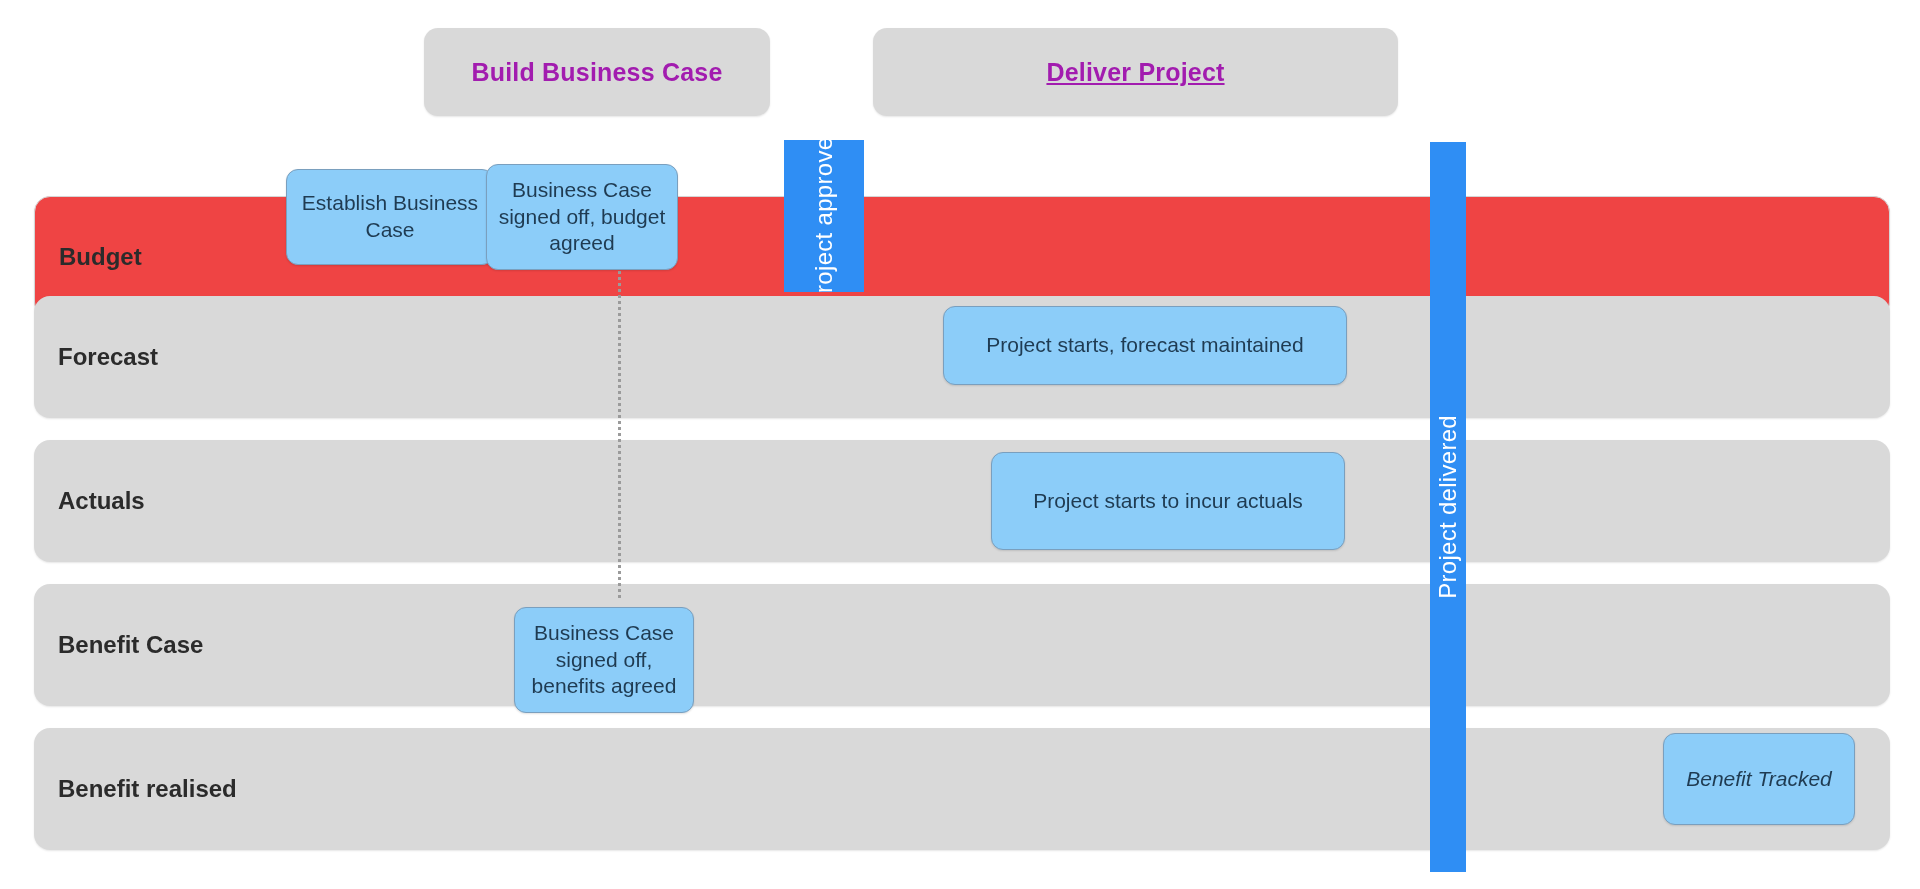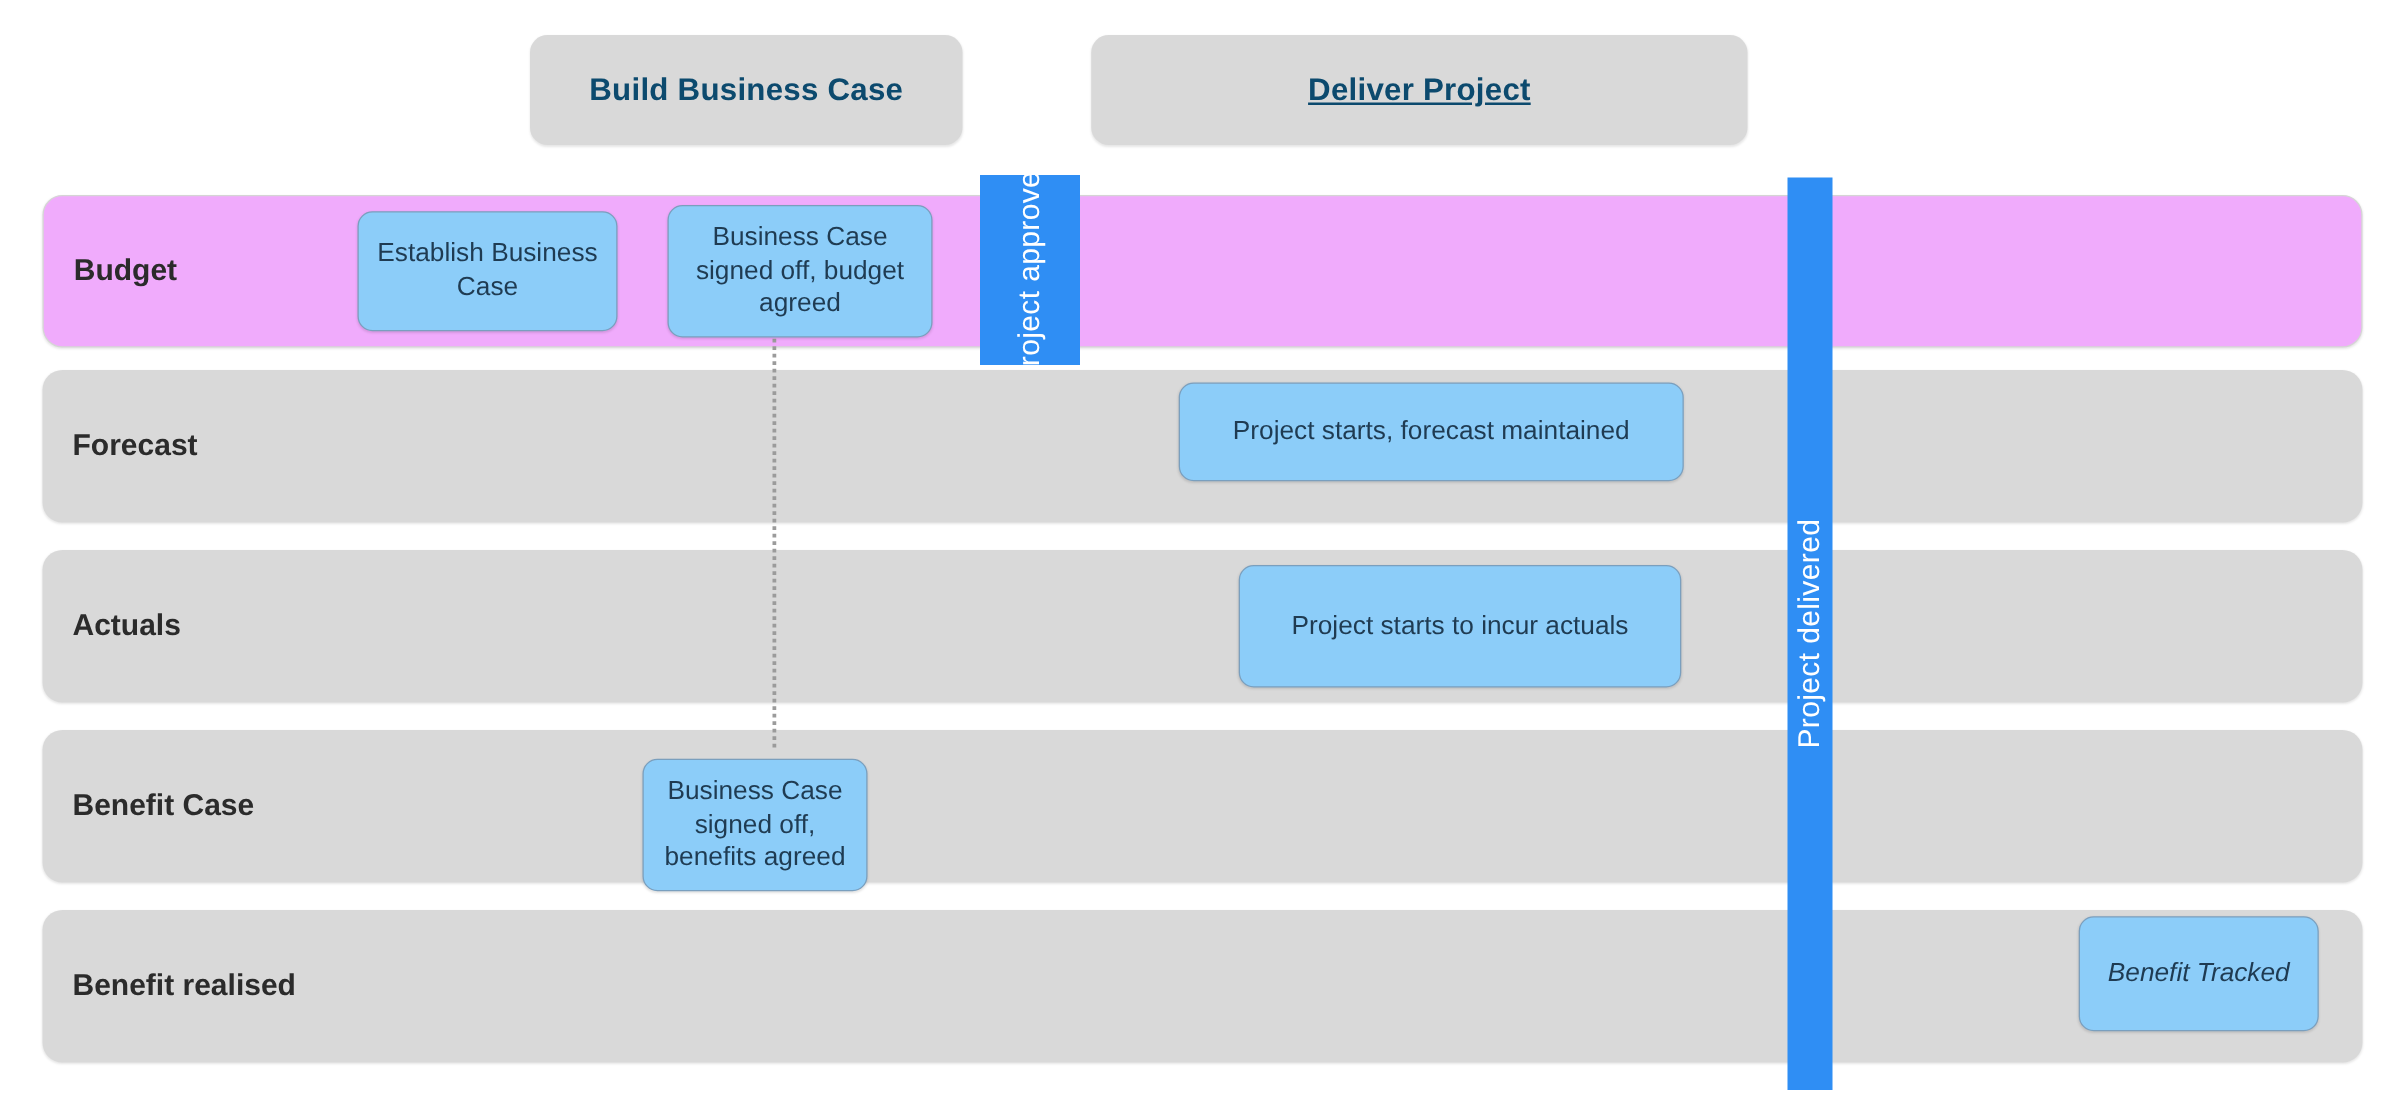--- a/index.html
+++ b/index.html
@@ -23,39 +23,40 @@
   }
 
   
   .phase-pill {
     position: absolute;
     background: #d9d9d9;
     border-radius: 14px;
     display: flex;
     align-items: center;
     justify-content: center;
-    color: #0c4a6e;
+    color: #a21caf;
     font-weight: bold;
     font-size: 25px;
     letter-spacing: 0.2px;
     box-shadow: 0 1px 2px rgba(0,0,0,0.10);
   }
 
   
   .lane {
     position: absolute;
     left: 34px;
     width: 1856px;
     border-radius: 16px;
     box-shadow: 0 1px 2px rgba(0,0,0,0.10);
   }
   .lane.lane-light {
-    background: #f0abfc;
+    background: #ef4444;
     border: 1px solid #d5d5d5;
     box-sizing: border-box;
+    margin-top: 40px;
   }
   .lane.lane-dark {
     background: #d9d9d9;
   }
   .lane-label {
     position: absolute;
     left: 24px;
     top: 50%;
     transform: translateY(-50%);
     font-size: 24px;
@@ -141,21 +142,21 @@
   <div class="lane lane-dark" style="top:584px; height:122px;">
     <span class="lane-label">Benefit Case</span>
   </div>
 
   <div class="connector" style="left:618px; top:258px; height:340px;"></div>
 
   <div class="task" style="left:286px; top:169px; width:208px; height:96px;">
     <span>Establish Business Case</span>
   </div>
 
-  <div class="task" style="left:534px; top:164px; width:212px; height:106px;">
+  <div class="task" style="left:486px; top:164px; width:192px; height:106px;">
     <span>Business Case signed off, budget agreed</span>
   </div>
 
   <div class="task" style="left:943px; top:306px; width:404px; height:79px;">
     <span>Project starts, forecast maintained</span>
   </div>
 
   <div class="task" style="left:991px; top:452px; width:354px; height:98px;">
     <span>Project starts to incur actuals</span>
   </div>

